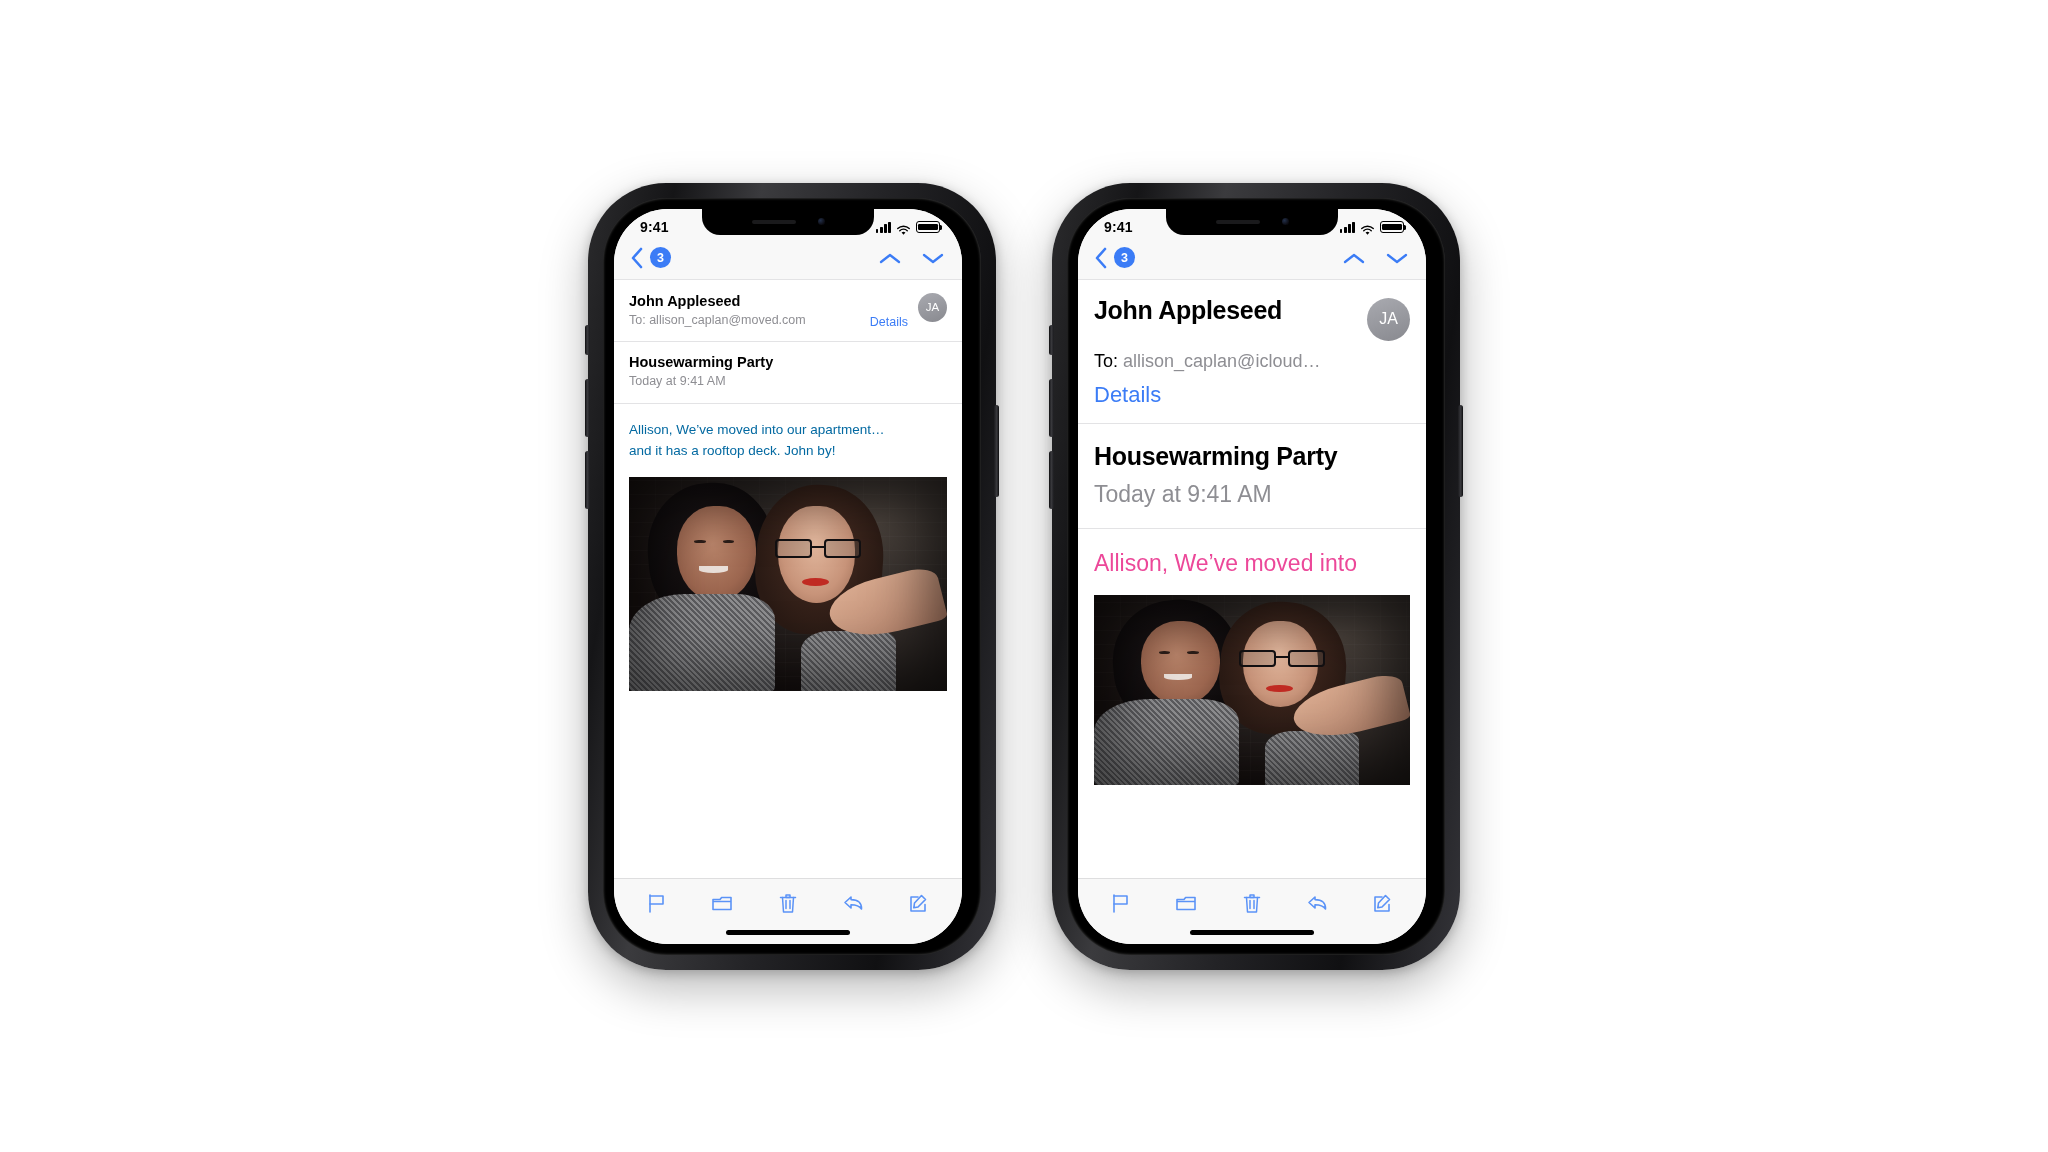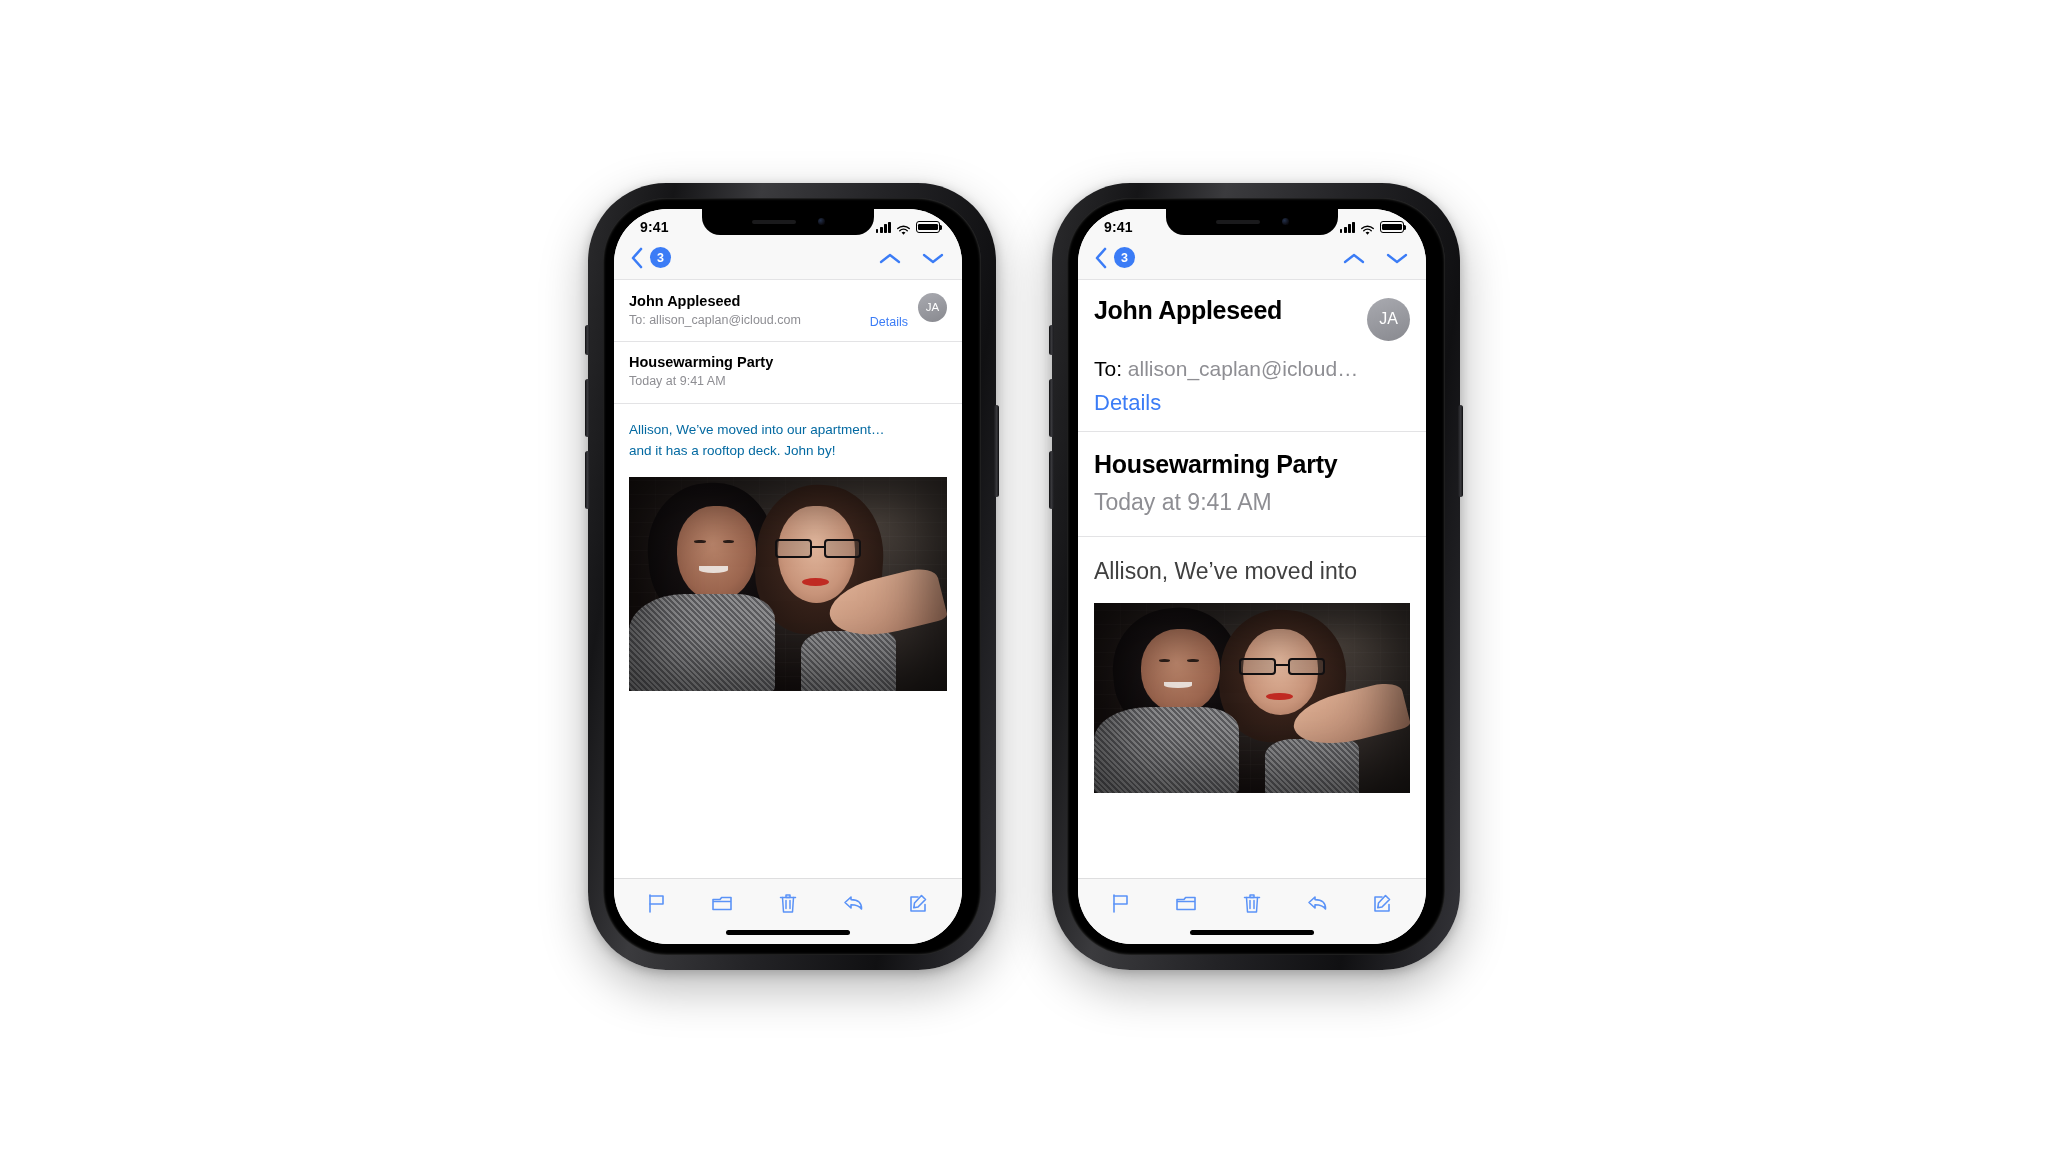--- a/index.html
+++ b/index.html
@@ -128,34 +128,34 @@
   .subjA { padding: 10px 15px 12px; }
   .subjA .subject { font-size: 14.5px; font-weight: 700; color: #000; line-height: 20px;}
   .subjA .date { font-size: 12.5px; color: #8e8e93; line-height: 19px; }
   .bodyA { padding: 15px 15px 0; font-size: 13.5px; line-height: 21px; color: #0369a1; }
   .photoA { margin: 16px 15px 0; }
 
   
   .hdrB { padding: 14px 16px 12px; position: relative; }
   .hdrB .toprow { display:flex; align-items:flex-start; justify-content: space-between; }
   .hdrB .sender { font-size: 25px; font-weight: 700; color: #000; line-height: 32px; letter-spacing: -0.3px;}
-  .hdrB .recip { font-size: 21px; color: #8e8e93; line-height: 32px; white-space: nowrap; margin-top: 12px;}
+  .hdrB .recip { font-size: 18px; color: #8e8e93; line-height: 32px; white-space: nowrap; margin-top: 4px;}
   .hdrB .recip b { color: #000; font-weight: 400; }
   .hdrB .details { font-size: 22px; color: #3b7cf6; line-height: 32px; margin-top: 2px;}
   .avatarB {
     width: 43px; height: 43px; border-radius: 50%;
     background: linear-gradient(160deg,#a9aab0,#88898f);
     color: #fff; font-size: 16px; font-weight: 500;
     display: flex; align-items: center; justify-content: center;
     flex: 0 0 auto; margin-top: 4px;
   }
   .subjB { padding: 14px 16px 16px; }
   .subjB .subject { font-size: 25px; font-weight: 700; color: #000; line-height: 36px; letter-spacing:-0.3px;}
   .subjB .date { font-size: 23px; color: #8e8e93; line-height: 36px; margin-top: 2px;}
-  .bodyB { padding: 17px 16px 0; font-size: 23px; line-height: 35px; color: #404040; }
+  .bodyB { padding: 17px 16px 0; font-size: 23px; line-height: 35px; color: #ec4899; }
   .photoB { margin: 14px 16px 0; }
 
   
   .toolbar {
     flex: 0 0 auto; background: #f8f8f8;
     border-top: 1px solid #dededf;
     display: flex; align-items: center; justify-content: space-around;
     padding: 11px 10px 8px;
   }
   .tb-btn { width: 26px; height: 26px; display:flex; align-items:center; justify-content:center; }
@@ -277,21 +277,21 @@
         </div>
         <div class="hr"></div>
 
         <div class="content">
 
           <div class="hdrA">
             <div class="names">
               <div class="sender">John Appleseed</div>
               <div class="recip">
                 <span>To:</span>
-                <span>allison_caplan@icloud.com</span>
+                <span>allison_caplan@moved.com</span>
               </div>
             </div>
             <div class="details">Details</div>
             <div class="avatar">JA</div>
           </div>
           <div class="hr"></div>
 
           <div class="subjA">
             <div class="subject">Housewarming Party</div>
             <div class="date">Today at 9:41 AM</div>

